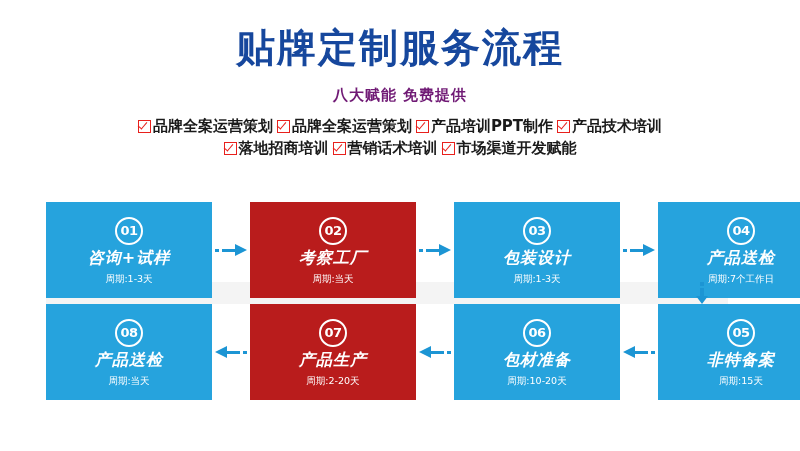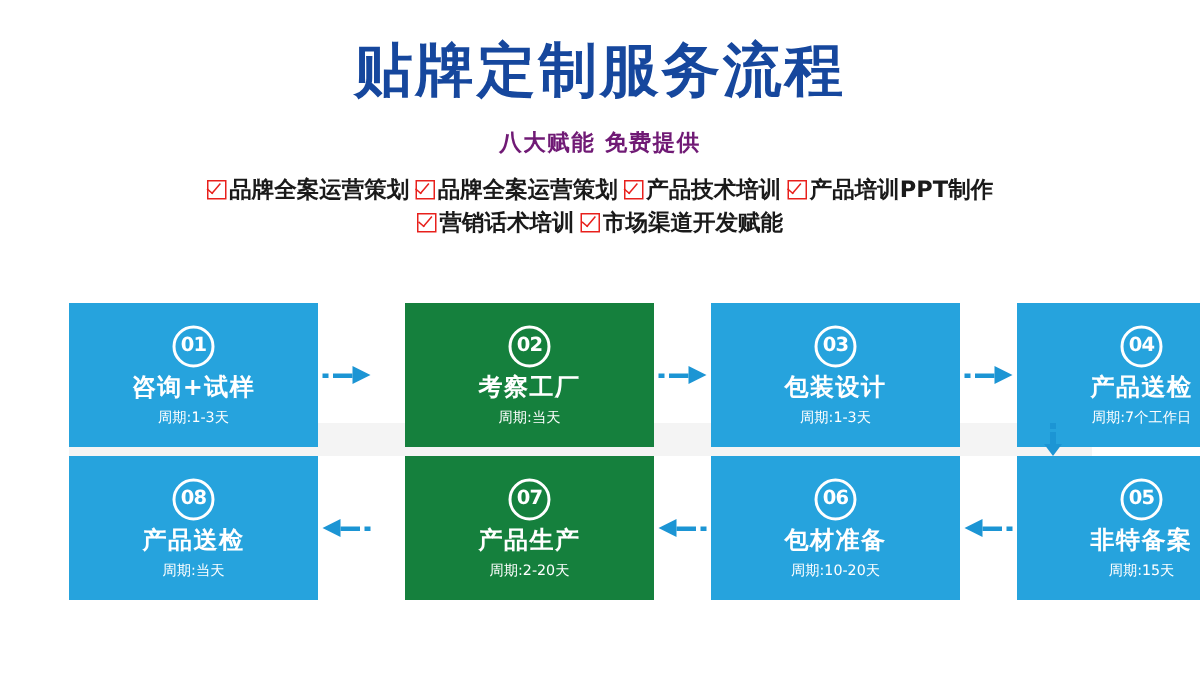--- a/index.html
+++ b/index.html
@@ -108,21 +108,21 @@
     height: 96px;
     background: #26a3dd;
     color: #ffffff;
     box-sizing: border-box;
     display: flex;
     flex-direction: column;
     align-items: center;
     justify-content: center;
     flex: 0 0 auto;
   }
-  .step.alt { background: #15803d; margin-left: 20px; }
+  .step.alt { background: #b91c1c; }
 
   .step-num {
     width: 24px;
     height: 24px;
     border-radius: 50%;
     border: 2px solid #ffffff;
     display: flex;
     align-items: center;
     justify-content: center;
     font-size: 13px;
@@ -131,20 +131,21 @@
     margin-bottom: 5px;
     letter-spacing: -0.5px;
   }
   .step-name {
     font-size: 16px;
     font-weight: bold;
     letter-spacing: 1px;
     line-height: 1;
     margin-bottom: 8px;
     white-space: nowrap;
+    font-style: italic;
   }
   .step-period {
     font-size: 9.5px;
     line-height: 1;
     white-space: nowrap;
   }
 
   
   .connector {
     width: 38px;
@@ -237,29 +238,33 @@
     <span class="benefit-item">
       <span class="check-box"></span>
       <span>品牌全案运营策划</span>
     </span>
     <span class="benefit-item">
       <span class="check-box"></span>
       <span>品牌全案运营策划</span>
     </span>
     <span class="benefit-item">
       <span class="check-box"></span>
+      <span>产品培训PPT制作</span>
+    </span>
+    <span class="benefit-item">
+      <span class="check-box"></span>
       <span>产品技术培训</span>
     </span>
-    <span class="benefit-item">
-      <span class="check-box"></span>
-      <span>产品培训PPT制作</span>
-    </span>
   </div>
 
   <div class="benefit-row">
+    <span class="benefit-item">
+      <span class="check-box"></span>
+      <span>落地招商培训</span>
+    </span>
     <span class="benefit-item">
       <span class="check-box"></span>
       <span>营销话术培训</span>
     </span>
     <span class="benefit-item">
       <span class="check-box"></span>
       <span>市场渠道开发赋能</span>
     </span>
   </div>
 

